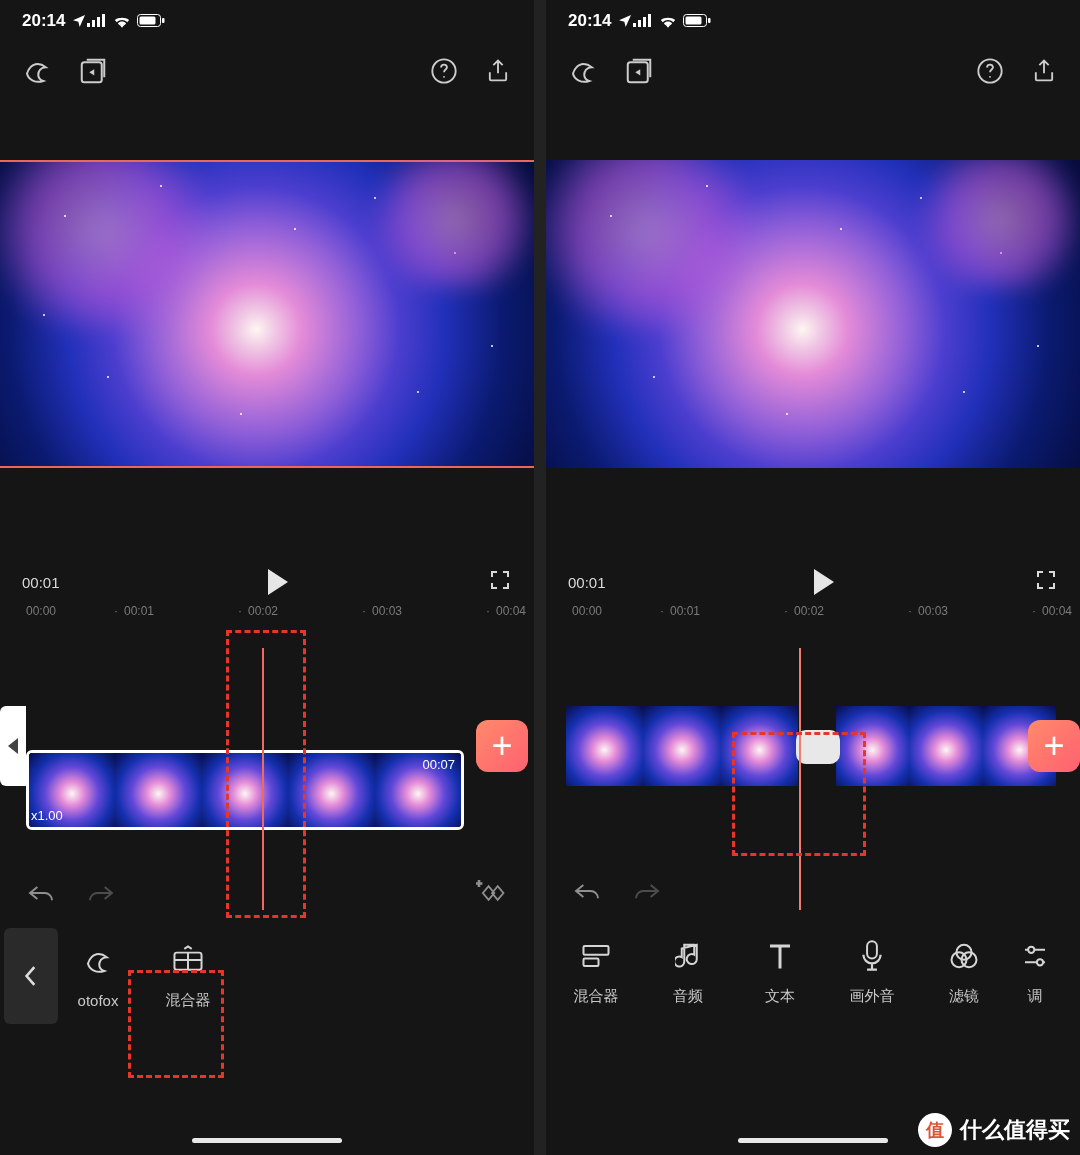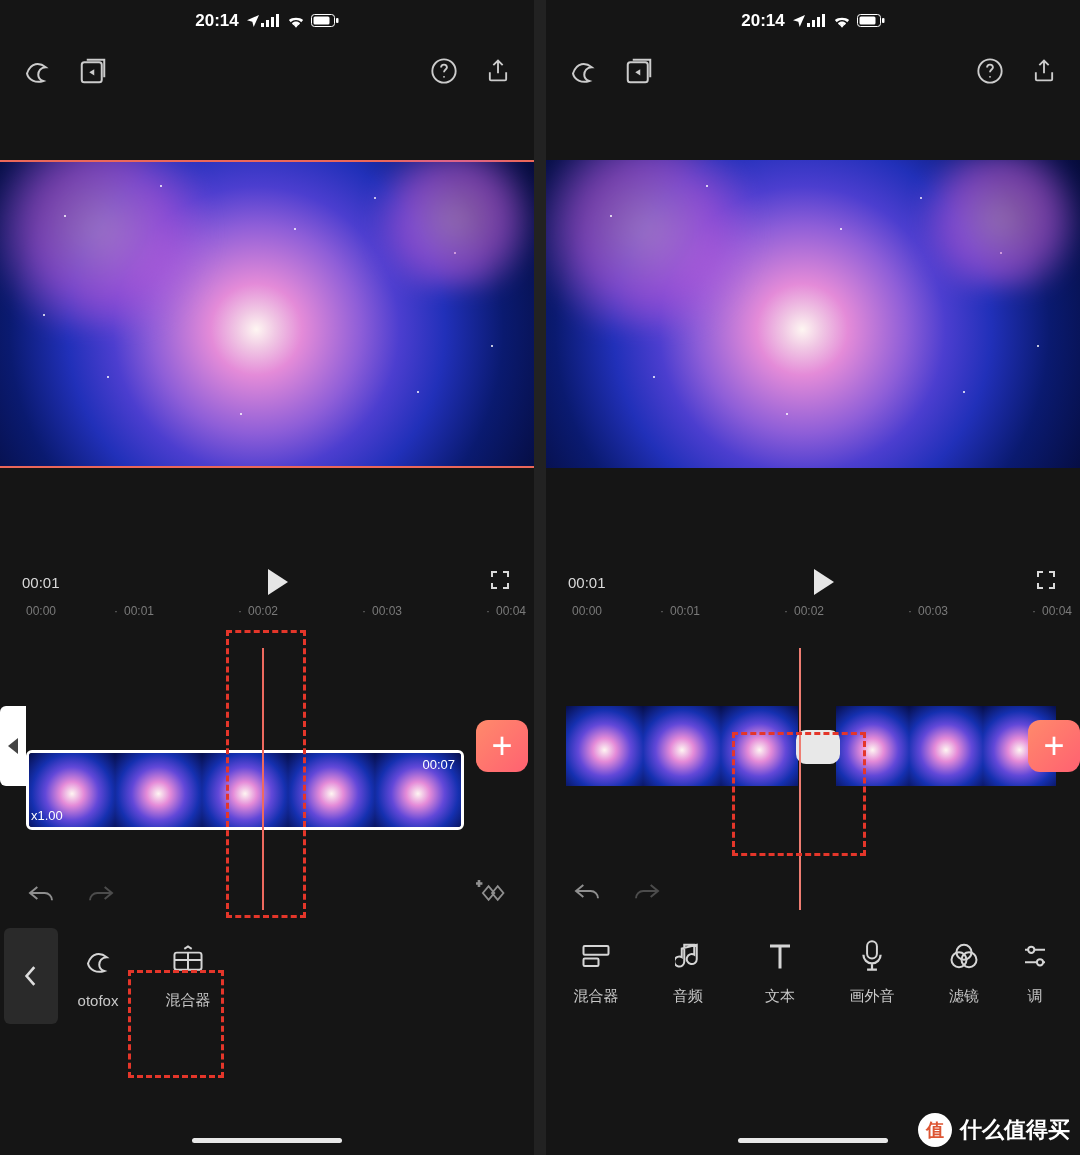--- a/index.html
+++ b/index.html
@@ -20,21 +20,21 @@
   position: relative;
   overflow: hidden;
   display: flex;
   flex-direction: column;
 }
 
 .statusbar {
   height: 42px;
   display: flex;
   align-items: center;
-  justify-content: center;
+  justify-content: flex-start;
   padding: 0 22px;
   color: #fff;
   font-size: 17px;
   font-weight: 600;
 }
 .status-left { display: flex; align-items: center; gap: 6px; }
 .status-right { display: flex; align-items: center; gap: 6px; }
 .status-right svg { display: block; }
 
 

